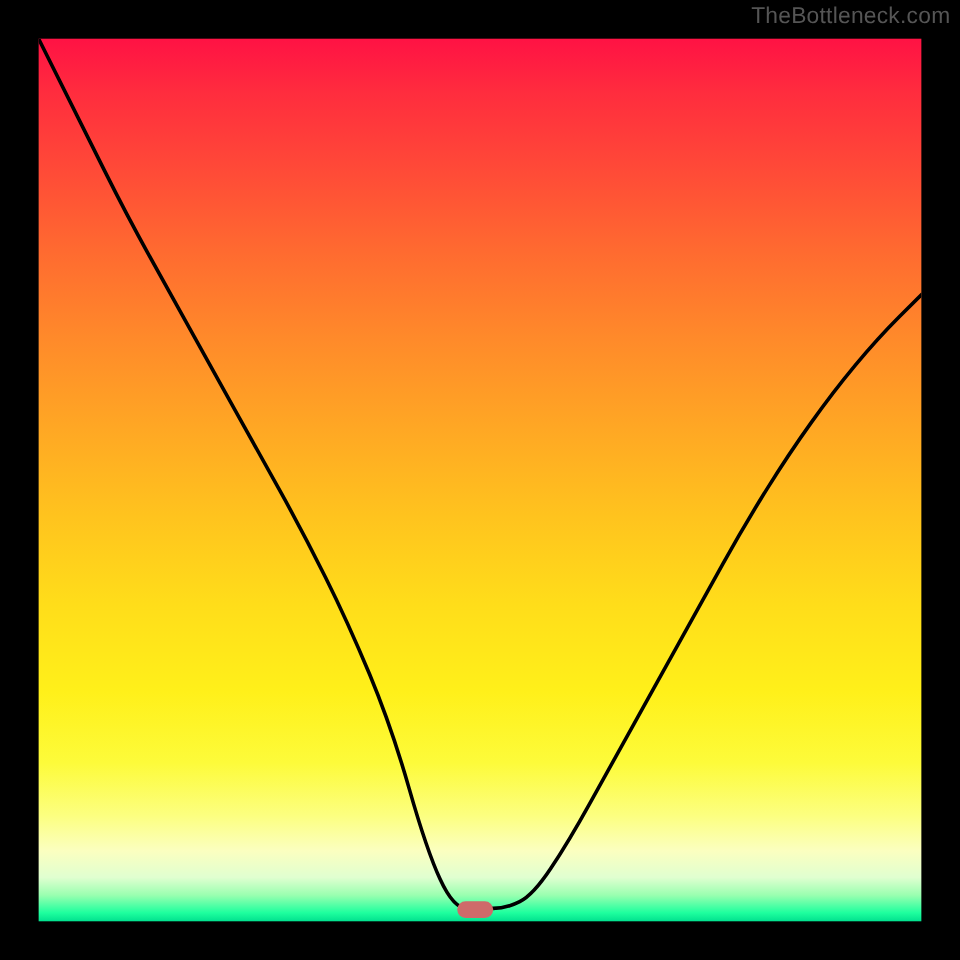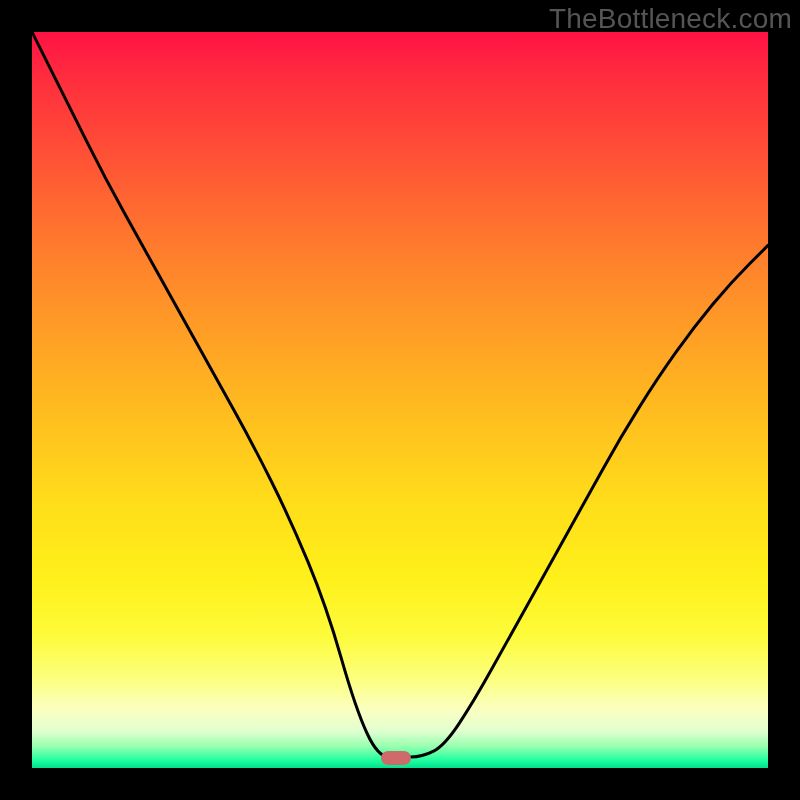--- a/index.html
+++ b/index.html
@@ -10,21 +10,21 @@
     position: absolute;
     left: 0; top: 0; width: 800px; height: 800px;
     background: #000;
   }
 
   .watermark {
     position: absolute;
     top: 3px;
     right: 8px;
     color: #555;
-    font-size: 28px;
+    font-size: 19px;
     font-weight: 400;
     letter-spacing: 0.2px;
     z-index: 3;
   }
 
   .plot {
     position: absolute;
     left: 32px;
     top: 32px;
     width: 736px;

